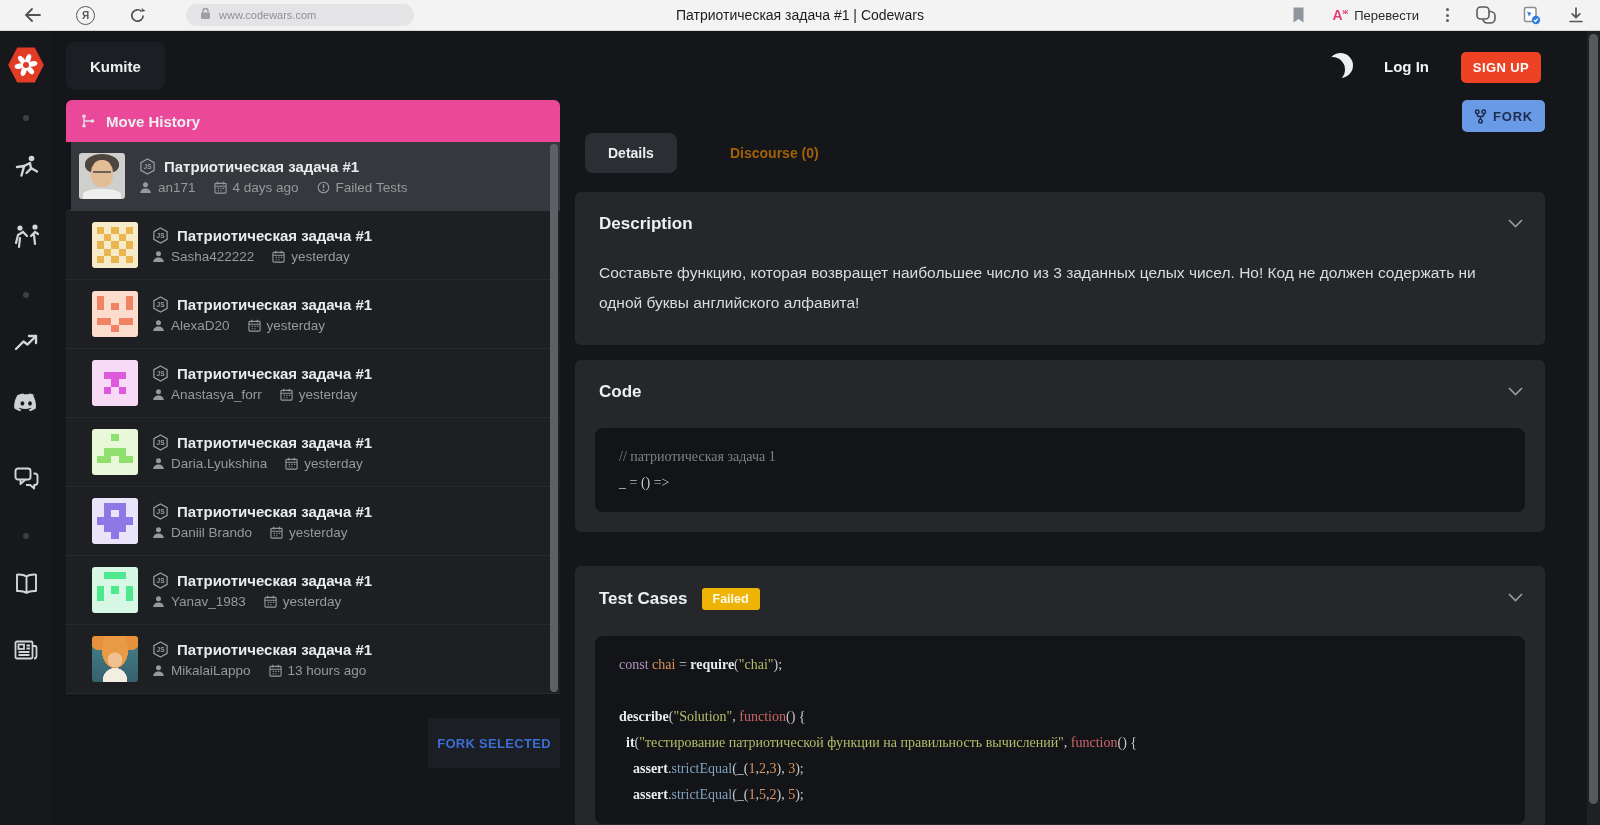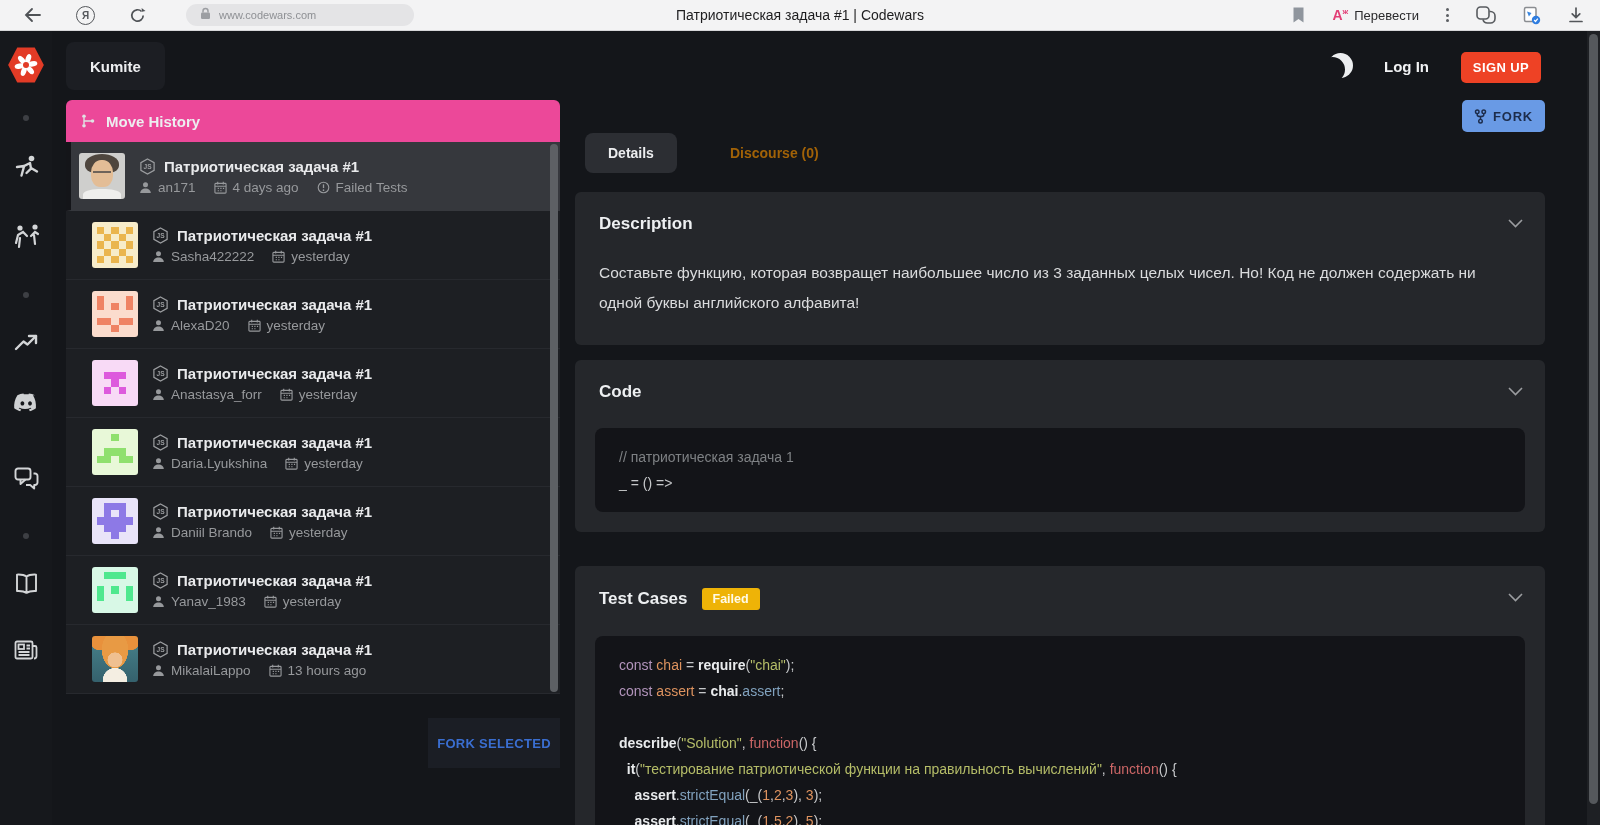--- a/index.html
+++ b/index.html
@@ -85,21 +85,21 @@
   .panel{position:absolute;left:575px;width:970px;background:#25272b;border-radius:6px;box-sizing:border-box;}
   .panel-desc{top:192px;height:153px;}
   .panel-code{top:360px;height:172px;}
   .panel-test{top:566px;height:279px;border-radius:6px 6px 0 0;}
   .p-head{display:flex;align-items:center;gap:14px;padding:22px 24px 0;}
   .p-title{font-size:17px;font-weight:bold;color:#eef0f2;}
   .p-chevron{position:absolute;right:22px;top:22px;cursor:pointer;}
   .p-body{margin:24px 24px 0;font-size:15.5px;line-height:1.95;color:#dadbdd;max-width:925px;}
   .badge-failed{background:#eeb307;color:#fffbe9;font-size:12.5px;font-weight:bold;padding:4px 11px;border-radius:3px;}
   .codeblock{margin:26px 20px 0;background:#131418;border-radius:8px;padding:16px 24px;
-             font-family:Liberation Sans, sans-serif;font-size:14px;line-height:26px;}
+             font-family:Liberation Serif, serif;font-size:14px;line-height:26px;}
   .cl{white-space:pre;}
   .tk-plain{color:#c6c8ca}.tk-bold{color:#e9ebed;font-weight:bold}
   .tk-purple{color:#b294bb}.tk-orange{color:#de935f}.tk-green{color:#b5bd68}
   .tk-blue{color:#81a2be}.tk-red{color:#cc6666}.tk-comment{color:#7e8184}
 
   
   .browser-scrollbar{position:absolute;right:0;top:30px;width:13px;height:795px;background:#1e2024;z-index:40;}
   .bs-thumb{position:absolute;right:2px;top:4px;width:9px;height:770px;background:#55585c;border-radius:5px;cursor:pointer;}
 </style>
 </head>
@@ -705,21 +705,20 @@
     <span class="p-title">Test Cases</span>
     <span class="badge-failed">Failed</span>
   </div>
   <span class="p-chevron">
     <svg width="15" height="9" viewBox="0 0 15 9" fill="none" stroke="#9b9da0" stroke-width="1.6">
         <polyline points="1,1 7.5,7.5 14,1"></polyline>
       </svg>
   </span>
   <div class="codeblock">
       <div class="cl"><span class="tk-purple">const </span><span class="tk-orange">chai</span><span class="tk-plain"> = </span><span class="tk-bold">require</span><span class="tk-plain">(</span><span class="tk-green">"chai"</span><span class="tk-plain">);</span></div>
-      <div class="cl"><span class="tk-purple">const </span><span class="tk-orange">assert</span><span class="tk-plain"> = </span><span class="tk-bold">chai</span><span class="tk-plain">.</span><span class="tk-blue">assert</span><span class="tk-plain">;</span></div>
       <div class="cl">&nbsp;</div>
       <div class="cl"><span class="tk-bold">describe</span><span class="tk-plain">(</span><span class="tk-green">"Solution"</span><span class="tk-plain">, </span><span class="tk-red">function</span><span class="tk-plain">() {</span></div>
       <div class="cl"><span class="tk-bold">  it</span><span class="tk-plain">(</span><span class="tk-green">"тестирование патриотической функции на правильность вычислений"</span><span class="tk-plain">, </span><span class="tk-red">function</span><span class="tk-plain">() {</span></div>
       <div class="cl"><span class="tk-bold">    assert</span><span class="tk-plain">.</span><span class="tk-blue">strictEqual</span><span class="tk-plain">(_(</span><span class="tk-orange">1</span><span class="tk-plain">,</span><span class="tk-orange">2</span><span class="tk-plain">,</span><span class="tk-orange">3</span><span class="tk-plain">), </span><span class="tk-orange">3</span><span class="tk-plain">);</span></div>
       <div class="cl"><span class="tk-bold">    assert</span><span class="tk-plain">.</span><span class="tk-blue">strictEqual</span><span class="tk-plain">(_(</span><span class="tk-orange">1</span><span class="tk-plain">,</span><span class="tk-orange">5</span><span class="tk-plain">,</span><span class="tk-orange">2</span><span class="tk-plain">), </span><span class="tk-orange">5</span><span class="tk-plain">);</span></div>
     </div>
 </div>
 
 <div class="browser-scrollbar">
   <span class="bs-thumb"></span>

